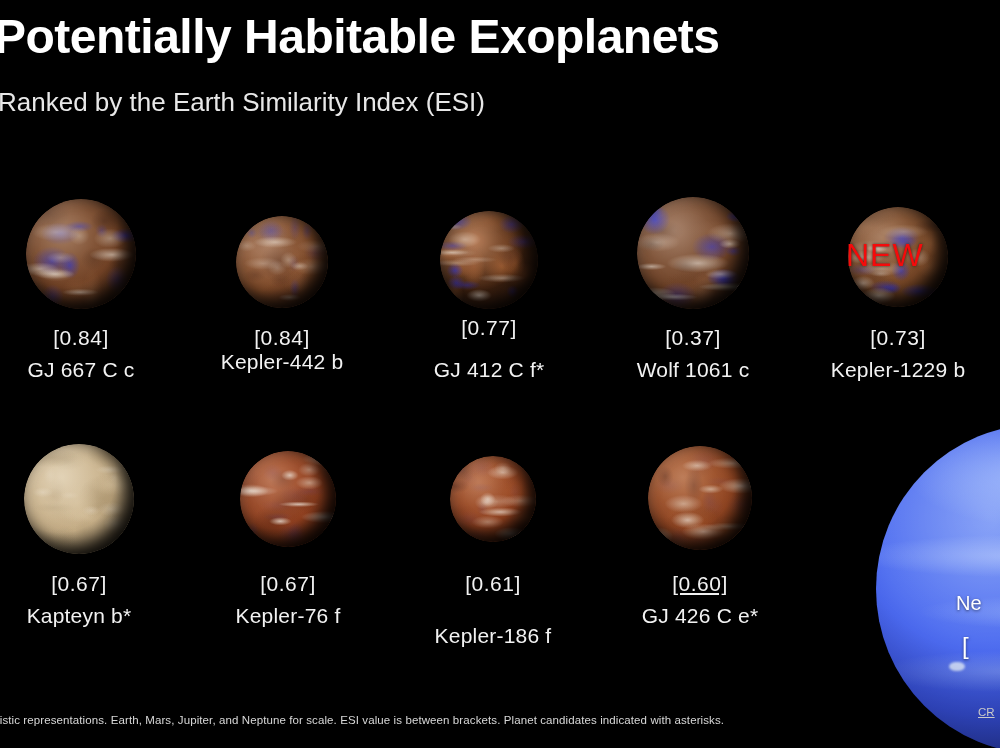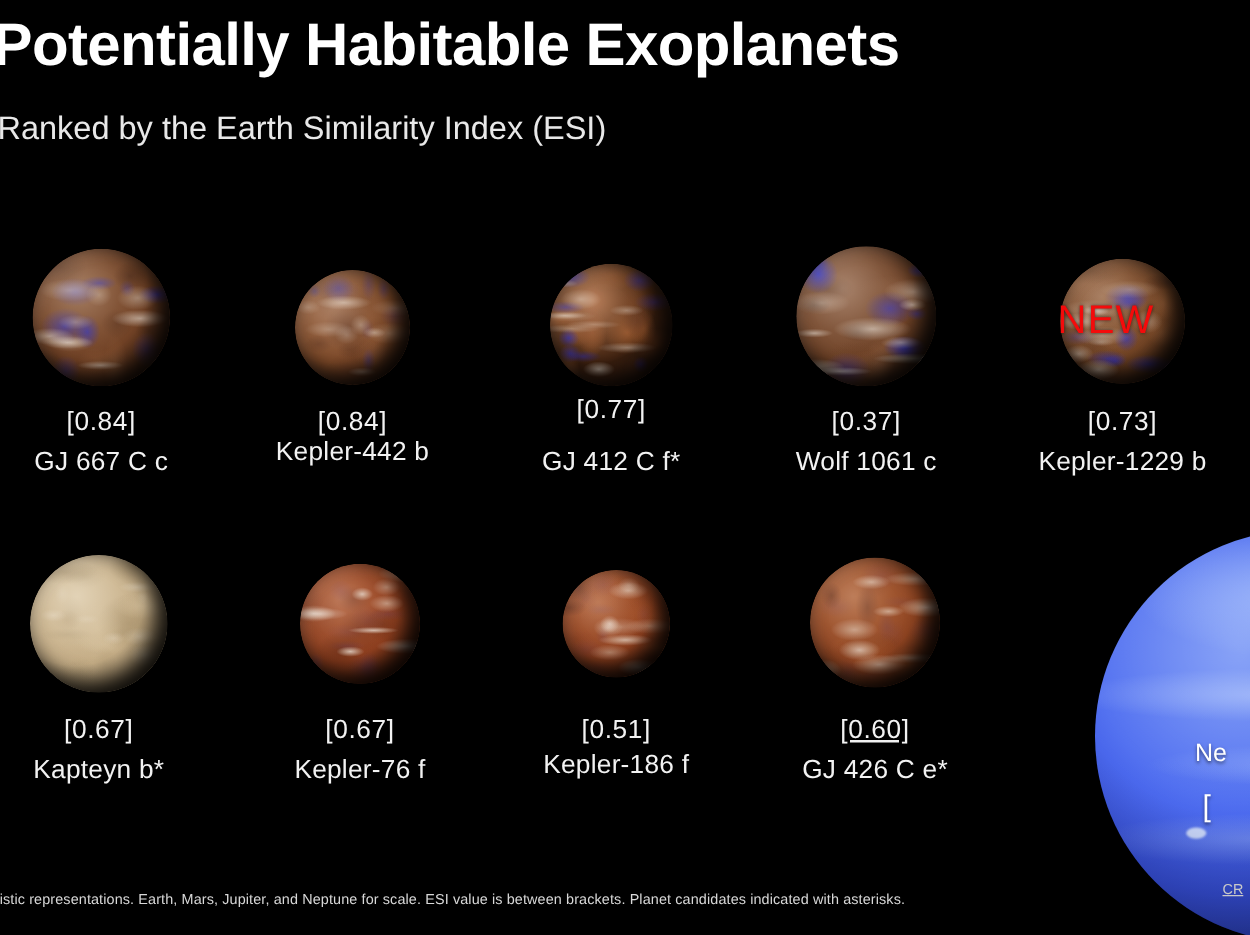--- a/index.html
+++ b/index.html
@@ -262,22 +262,22 @@
         </div>
         <div class="label-esi" style="left: 183px; top: 572px; width: 210px;">[0.67]</div>
         <div class="label-name" style="left: 183px; top: 604px; width: 210px;">Kepler-76 f</div>
       </div>
       <div class="planet-cell" style="left: 0px; top: 0px; width: 0px; height: 0px;">
         <div class="planet-sphere" style="left: 450px; top: 456px; width: 86px; height: 86px;">
           <div class="surface" style="background-image: radial-gradient(34.7% 7.5% at 58.6% 65.1%, rgba(244, 238, 228, 0.63) 0%, rgba(244, 238, 228, 0) 72%), radial-gradient(31.9% 11.7% at 54.6% 53%, rgba(244, 238, 228, 0.29) 0%, rgba(244, 238, 228, 0) 72%), radial-gradient(14.1% 9.9% at 61.6% 14.2%, rgba(244, 238, 228, 0.33) 0%, rgba(244, 238, 228, 0) 72%), radial-gradient(26.3% 10.3% at 44% 76.7%, rgba(244, 238, 228, 0.37) 0%, rgba(244, 238, 228, 0) 72%), radial-gradient(26.5% 10.9% at 70.7% 90.6%, rgba(244, 238, 228, 0.55) 0%, rgba(244, 238, 228, 0) 72%), radial-gradient(12.4% 11.3% at 43.9% 50.2%, rgba(244, 238, 228, 0.54) 0%, rgba(244, 238, 228, 0) 72%), radial-gradient(32.4% 10% at 81.8% 52.2%, rgba(244, 238, 228, 0.32) 0%, rgba(244, 238, 228, 0) 72%), radial-gradient(25.5% 11.3% at 61.3% 19.2%, rgba(244, 238, 228, 0.52) 0%, rgba(244, 238, 228, 0) 72%), radial-gradient(19% 12.5% at 42.4% 53.8%, rgba(244, 238, 228, 0.41) 0%, rgba(244, 238, 228, 0) 72%), radial-gradient(20.1% 12.3% at 22.2% 73.5%, rgba(50, 48, 154, 0.09) 0%, rgba(50, 48, 154, 0) 78%), radial-gradient(18.8% 8.6% at 31.9% 91.3%, rgba(50, 48, 154, 0.05) 0%, rgba(50, 48, 154, 0) 78%), radial-gradient(19% 7.1% at 36.1% 36.8%, rgba(50, 48, 154, 0.09) 0%, rgba(50, 48, 154, 0) 78%), radial-gradient(15.4% 5.8% at 7.8% 16.6%, rgba(50, 48, 154, 0.1) 0%, rgba(50, 48, 154, 0) 78%), radial-gradient(9.1% 12.5% at 75.7% 41.4%, rgba(50, 48, 154, 0.07) 0%, rgba(50, 48, 154, 0) 78%), radial-gradient(8.6% 12.4% at 37.7% 60.8%, rgba(50, 48, 154, 0.1) 0%, rgba(50, 48, 154, 0) 78%), radial-gradient(12.5% 13.6% at 22.8% 26.3%, rgba(50, 48, 154, 0.05) 0%, rgba(50, 48, 154, 0) 78%), radial-gradient(20.6% 15.2% at 37% 13.6%, rgba(50, 48, 154, 0.09) 0%, rgba(50, 48, 154, 0) 78%), radial-gradient(22% 20.2% at 92.6% 52.2%, rgba(168, 86, 44, 0.71) 0%, rgba(168, 86, 44, 0) 80%), radial-gradient(26.8% 17.1% at 75.6% 41.1%, rgba(168, 86, 44, 0.39) 0%, rgba(168, 86, 44, 0) 80%), radial-gradient(21.3% 10.2% at 5.9% 35%, rgba(103, 46, 23, 0.78) 0%, rgba(103, 46, 23, 0) 80%), radial-gradient(32.5% 19.8% at 29% 7.1%, rgba(168, 86, 44, 0.41) 0%, rgba(168, 86, 44, 0) 80%), radial-gradient(19.3% 8.5% at 89% 24.6%, rgba(138, 64, 32, 0.51) 0%, rgba(138, 64, 32, 0) 80%), radial-gradient(16.6% 19% at 62.3% 18.6%, rgba(168, 86, 44, 0.36) 0%, rgba(168, 86, 44, 0) 80%), radial-gradient(25.3% 12% at 92.6% 72.3%, rgba(168, 86, 44, 0.79) 0%, rgba(168, 86, 44, 0) 80%), radial-gradient(27.7% 19.2% at 30.2% 31.7%, rgba(168, 86, 44, 0.52) 0%, rgba(168, 86, 44, 0) 80%), radial-gradient(15.8% 25.5% at 15.9% 15.2%, rgba(103, 46, 23, 0.7) 0%, rgba(103, 46, 23, 0) 80%), radial-gradient(10.1% 14.2% at 72.1% 63.9%, rgba(138, 64, 32, 0.47) 0%, rgba(138, 64, 32, 0) 80%), radial-gradient(21.7% 9.9% at 11.5% 64.1%, rgba(138, 64, 32, 0.61) 0%, rgba(138, 64, 32, 0) 80%), radial-gradient(10.9% 22% at 47.9% 14.6%, rgba(168, 86, 44, 0.52) 0%, rgba(168, 86, 44, 0) 80%), radial-gradient(circle at 35% 30%, rgb(168, 86, 44) 0%, rgb(138, 64, 32) 55%, rgb(103, 46, 23) 100%); filter: blur(0.6px) saturate(1.05);"></div>
           <div class="shade"></div>
           <div class="limb"></div>
         </div>
-        <div class="label-esi" style="left: 388px; top: 572px; width: 210px;">[0.51]</div>
-        <div class="label-name" style="left: 388px; top: 600px; width: 210px;">Kepler-186 f</div>
+        <div class="label-esi" style="left: 388px; top: 572px; width: 210px;">[0.61]</div>
+        <div class="label-name" style="left: 388px; top: 624px; width: 210px;">Kepler-186 f</div>
       </div>
       <div class="planet-cell" style="left: 0px; top: 0px; width: 0px; height: 0px;">
         <div class="planet-sphere" style="left: 648px; top: 446px; width: 104px; height: 104px;">
           <div class="surface" style="background-image: radial-gradient(29.1% 10.8% at 53.3% 82.4%, rgba(244, 238, 228, 0.51) 0%, rgba(244, 238, 228, 0) 72%), radial-gradient(25.4% 11.9% at 34.2% 55.6%, rgba(244, 238, 228, 0.47) 0%, rgba(244, 238, 228, 0) 72%), radial-gradient(30.3% 10.5% at 89.5% 38.4%, rgba(244, 238, 228, 0.56) 0%, rgba(244, 238, 228, 0) 72%), radial-gradient(35.1% 5.4% at 78.6% 77.4%, rgba(244, 238, 228, 0.38) 0%, rgba(244, 238, 228, 0) 72%), radial-gradient(16.7% 6% at 60.4% 41.5%, rgba(244, 238, 228, 0.51) 0%, rgba(244, 238, 228, 0) 72%), radial-gradient(22.2% 11.1% at 38.1% 71.2%, rgba(244, 238, 228, 0.63) 0%, rgba(244, 238, 228, 0) 72%), radial-gradient(33% 7.5% at 80.8% 16.5%, rgba(244, 238, 228, 0.42) 0%, rgba(244, 238, 228, 0) 72%), radial-gradient(18.6% 11.9% at 10.8% 86.8%, rgba(244, 238, 228, 0.45) 0%, rgba(244, 238, 228, 0) 72%), radial-gradient(20.1% 7.7% at 47.1% 18.9%, rgba(244, 238, 228, 0.51) 0%, rgba(244, 238, 228, 0) 72%), radial-gradient(18.2% 5.9% at 69.4% 34.1%, rgba(50, 48, 154, 0.07) 0%, rgba(50, 48, 154, 0) 78%), radial-gradient(9.1% 15% at 59% 53.5%, rgba(50, 48, 154, 0.12) 0%, rgba(50, 48, 154, 0) 78%), radial-gradient(20.8% 5.2% at 46.5% 91.2%, rgba(50, 48, 154, 0.05) 0%, rgba(50, 48, 154, 0) 78%), radial-gradient(9% 13.3% at 66% 58.3%, rgba(50, 48, 154, 0.06) 0%, rgba(50, 48, 154, 0) 78%), radial-gradient(18.6% 14.2% at 89.8% 56.4%, rgba(50, 48, 154, 0.08) 0%, rgba(50, 48, 154, 0) 78%), radial-gradient(17.5% 10.4% at 20.6% 38%, rgba(50, 48, 154, 0.08) 0%, rgba(50, 48, 154, 0) 78%), radial-gradient(14.9% 15.5% at 28.7% 88.9%, rgba(50, 48, 154, 0.09) 0%, rgba(50, 48, 154, 0) 78%), radial-gradient(19.7% 13.6% at 54.5% 13.7%, rgba(50, 48, 154, 0.09) 0%, rgba(50, 48, 154, 0) 78%), radial-gradient(27.5% 9% at 28% 74.5%, rgba(137, 67, 34, 0.76) 0%, rgba(137, 67, 34, 0) 80%), radial-gradient(10.2% 12.9% at 16.5% 29.3%, rgba(101, 48, 24, 0.69) 0%, rgba(101, 48, 24, 0) 80%), radial-gradient(20.3% 9.6% at 15.8% 86.5%, rgba(168, 90, 46, 0.42) 0%, rgba(168, 90, 46, 0) 80%), radial-gradient(21.9% 9.8% at 26.6% 95%, rgba(168, 90, 46, 0.39) 0%, rgba(168, 90, 46, 0) 80%), radial-gradient(16.3% 25.7% at 95.6% 53.7%, rgba(101, 48, 24, 0.73) 0%, rgba(101, 48, 24, 0) 80%), radial-gradient(21.7% 12.2% at 36.3% 70.3%, rgba(137, 67, 34, 0.66) 0%, rgba(137, 67, 34, 0) 80%), radial-gradient(32.5% 16.4% at 40.8% 69.8%, rgba(168, 90, 46, 0.72) 0%, rgba(168, 90, 46, 0) 80%), radial-gradient(32.1% 12.9% at 46.7% 67.3%, rgba(101, 48, 24, 0.46) 0%, rgba(101, 48, 24, 0) 80%), radial-gradient(11.5% 21.5% at 44.1% 38.2%, rgba(101, 48, 24, 0.57) 0%, rgba(101, 48, 24, 0) 80%), radial-gradient(16.6% 16.6% at 75.7% 82%, rgba(168, 90, 46, 0.65) 0%, rgba(168, 90, 46, 0) 80%), radial-gradient(19.5% 9.3% at 84.6% 81.6%, rgba(137, 67, 34, 0.68) 0%, rgba(137, 67, 34, 0) 80%), radial-gradient(16.4% 8.9% at 47.8% 23.8%, rgba(137, 67, 34, 0.42) 0%, rgba(137, 67, 34, 0) 80%), radial-gradient(circle at 35% 30%, rgb(168, 90, 46) 0%, rgb(137, 67, 34) 55%, rgb(101, 48, 24) 100%); filter: blur(0.6px) saturate(1.05);"></div>
           <div class="shade"></div>
           <div class="limb"></div>
         </div>
         <div class="label-esi" style="left: 595px; top: 572px; width: 210px; text-decoration: underline;">[0.60]</div>
         <div class="label-name" style="left: 595px; top: 604px; width: 210px;">GJ 426 C e*</div>
       </div>

